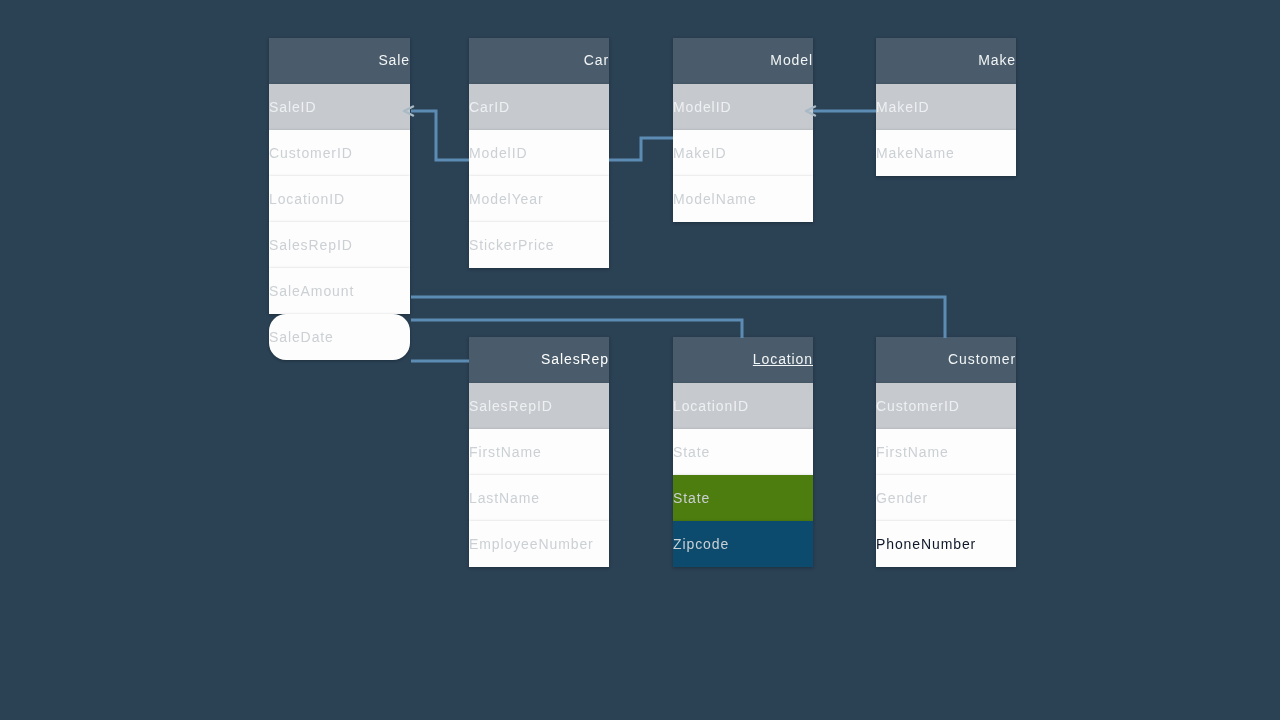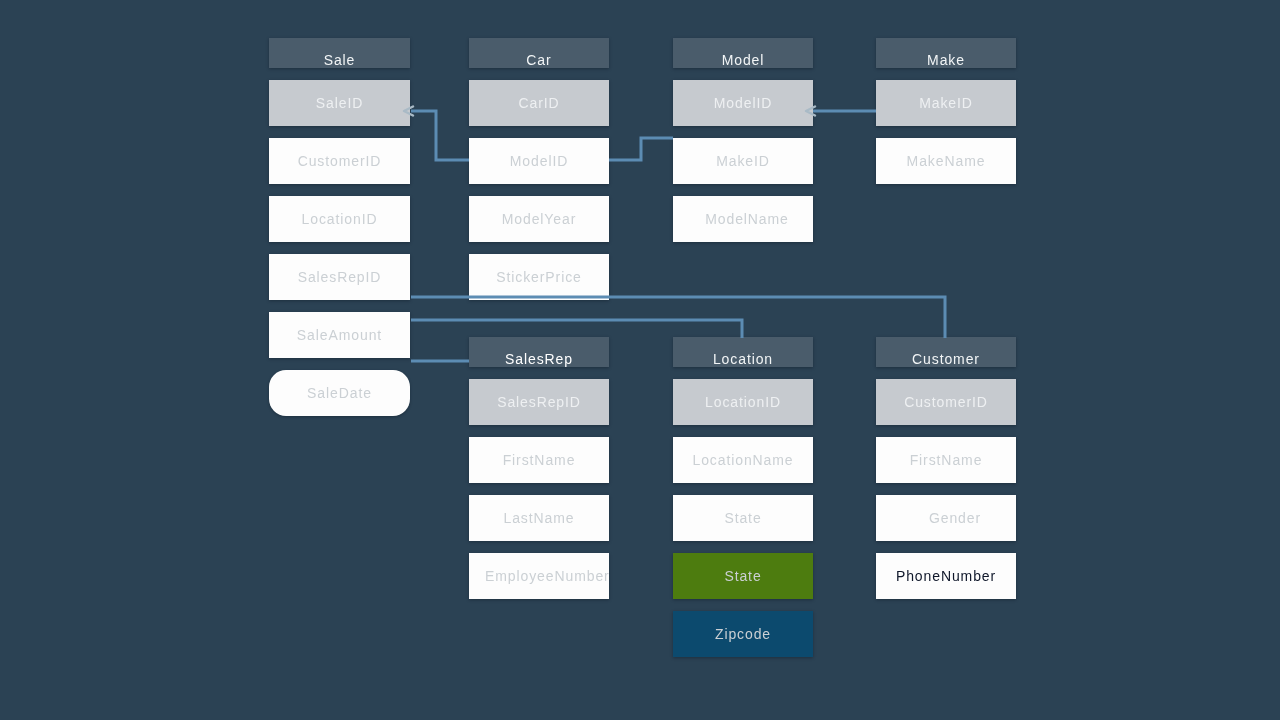--- a/index.html
+++ b/index.html
@@ -11,32 +11,31 @@
     position: relative;
     width: 1280px;
     height: 720px;
     overflow: hidden;
     font-family: "Liberation Sans", "DejaVu Sans", sans-serif;
   }
   .er-table {
     position: absolute;
   }
   .tbl-header {
-    height: 30px;
+    height: 46px;
     line-height: 45px;
-    text-align: center;
+    text-align: right;
     font-size: 14px;
     letter-spacing: 0.9px;
     box-shadow: 0 1px 3px rgba(5, 15, 25, 0.35);
   }
   .tbl-row {
     height: 46px;
     line-height: 46px;
-    margin-top: 12px;
-    text-align: center;
+    margin-top: 0;
     font-size: 14px;
     letter-spacing: 0.9px;
     box-shadow: 0 1px 3px rgba(5, 15, 25, 0.35);
   }
   #wires {
     position: absolute;
     left: 0;
     top: 0;
     pointer-events: none;
   }
@@ -58,47 +57,46 @@
       <div class="tbl-header" style="background: rgb(74, 92, 107); color: rgb(242, 245, 246);">Car</div>
       <div class="tbl-row" style="background: rgb(198, 202, 207); color: rgb(238, 240, 242);">CarID</div>
       <div class="tbl-row" style="background: rgb(253, 253, 253); color: rgb(203, 208, 212);">ModelID</div>
       <div class="tbl-row" style="background: rgb(253, 253, 253); color: rgb(203, 208, 212);">ModelYear</div>
       <div class="tbl-row" style="background: rgb(253, 253, 253); color: rgb(203, 208, 212);">StickerPrice</div>
     </div>
     <div class="er-table" style="left: 673px; top: 38px; width: 140px;">
       <div class="tbl-header" style="background: rgb(74, 92, 107); color: rgb(242, 245, 246);">Model</div>
       <div class="tbl-row" style="background: rgb(198, 202, 207); color: rgb(238, 240, 242);">ModelID</div>
       <div class="tbl-row" style="background: rgb(253, 253, 253); color: rgb(203, 208, 212);">MakeID</div>
-      <div class="tbl-row" style="background: rgb(253, 253, 253); color: rgb(203, 208, 212); padding-left: 8px;">ModelName</div>
+      <div class="tbl-row" style="background: rgb(253, 253, 253); color: rgb(203, 208, 212);">ModelName</div>
     </div>
     <div class="er-table" style="left: 876px; top: 38px; width: 140px;">
       <div class="tbl-header" style="background: rgb(74, 92, 107); color: rgb(242, 245, 246);">Make</div>
       <div class="tbl-row" style="background: rgb(198, 202, 207); color: rgb(238, 240, 242);">MakeID</div>
       <div class="tbl-row" style="background: rgb(253, 253, 253); color: rgb(203, 208, 212);">MakeName</div>
     </div>
     <div class="er-table" style="left: 469px; top: 337px; width: 140px;">
       <div class="tbl-header" style="background: rgb(74, 92, 107); color: #ffffff;">SalesRep</div>
       <div class="tbl-row" style="background: rgb(198, 202, 207); color: rgb(238, 240, 242);">SalesRepID</div>
       <div class="tbl-row" style="background: rgb(253, 253, 253); color: rgb(203, 208, 212);">FirstName</div>
       <div class="tbl-row" style="background: rgb(253, 253, 253); color: rgb(203, 208, 212);">LastName</div>
-      <div class="tbl-row" style="background: rgb(253, 253, 253); color: rgb(203, 208, 212); padding-left: 16px;">EmployeeNumber</div>
+      <div class="tbl-row" style="background: rgb(253, 253, 253); color: rgb(203, 208, 212);">EmployeeNumber</div>
     </div>
     <div class="er-table" style="left: 673px; top: 337px; width: 140px;">
-      <div class="tbl-header" style="background: rgb(74, 92, 107); color: rgb(242, 245, 246);">Location</div>
+      <div class="tbl-header" style="background: rgb(74, 92, 107); color: rgb(242, 245, 246); text-decoration: underline;">Location</div>
       <div class="tbl-row" style="background: rgb(198, 202, 207); color: rgb(238, 240, 242);">LocationID</div>
-      <div class="tbl-row" style="background: rgb(253, 253, 253); color: rgb(203, 208, 212);">LocationName</div>
       <div class="tbl-row" style="background: rgb(253, 253, 253); color: rgb(203, 208, 212);">State</div>
       <div class="tbl-row" style="background: #4d7c0f; color: rgb(203, 208, 212);">State</div>
       <div class="tbl-row" style="background: #0c4a6e; color: rgb(203, 208, 212);">Zipcode</div>
     </div>
     <div class="er-table" style="left: 876px; top: 337px; width: 140px;">
       <div class="tbl-header" style="background: rgb(74, 92, 107); color: rgb(242, 245, 246);">Customer</div>
       <div class="tbl-row" style="background: rgb(198, 202, 207); color: rgb(238, 240, 242);">CustomerID</div>
       <div class="tbl-row" style="background: rgb(253, 253, 253); color: rgb(203, 208, 212);">FirstName</div>
-      <div class="tbl-row" style="background: rgb(253, 253, 253); color: rgb(203, 208, 212); padding-left: 18px;">Gender</div>
+      <div class="tbl-row" style="background: rgb(253, 253, 253); color: rgb(203, 208, 212);">Gender</div>
       <div class="tbl-row" style="background: rgb(253, 253, 253); color: #0f172a;">PhoneNumber</div>
     </div>
     <svg id="wires" width="1280" height="720">
       <polyline points="411,111 436,111 436,160 469,160" fill="none" stroke="#5c8cb3" stroke-width="3"></polyline>
       <path d="M 413 106.5 L 404 111 L 413 115.5" fill="none" stroke="#a9bac6" stroke-width="2.5" stroke-linecap="round" stroke-linejoin="round"></path>
       <polyline points="609,160 641,160 641,138 673,138" fill="none" stroke="#5c8cb3" stroke-width="3"></polyline>
       <polyline points="813,111 876,111" fill="none" stroke="#5c8cb3" stroke-width="3"></polyline>
       <path d="M 815 106.5 L 806 111 L 815 115.5" fill="none" stroke="#a9bac6" stroke-width="2.5" stroke-linecap="round" stroke-linejoin="round"></path>
       <polyline points="411,297 945,297 945,338" fill="none" stroke="#5c8cb3" stroke-width="3"></polyline>
       <polyline points="411,320 742,320 742,338" fill="none" stroke="#5c8cb3" stroke-width="3"></polyline>

